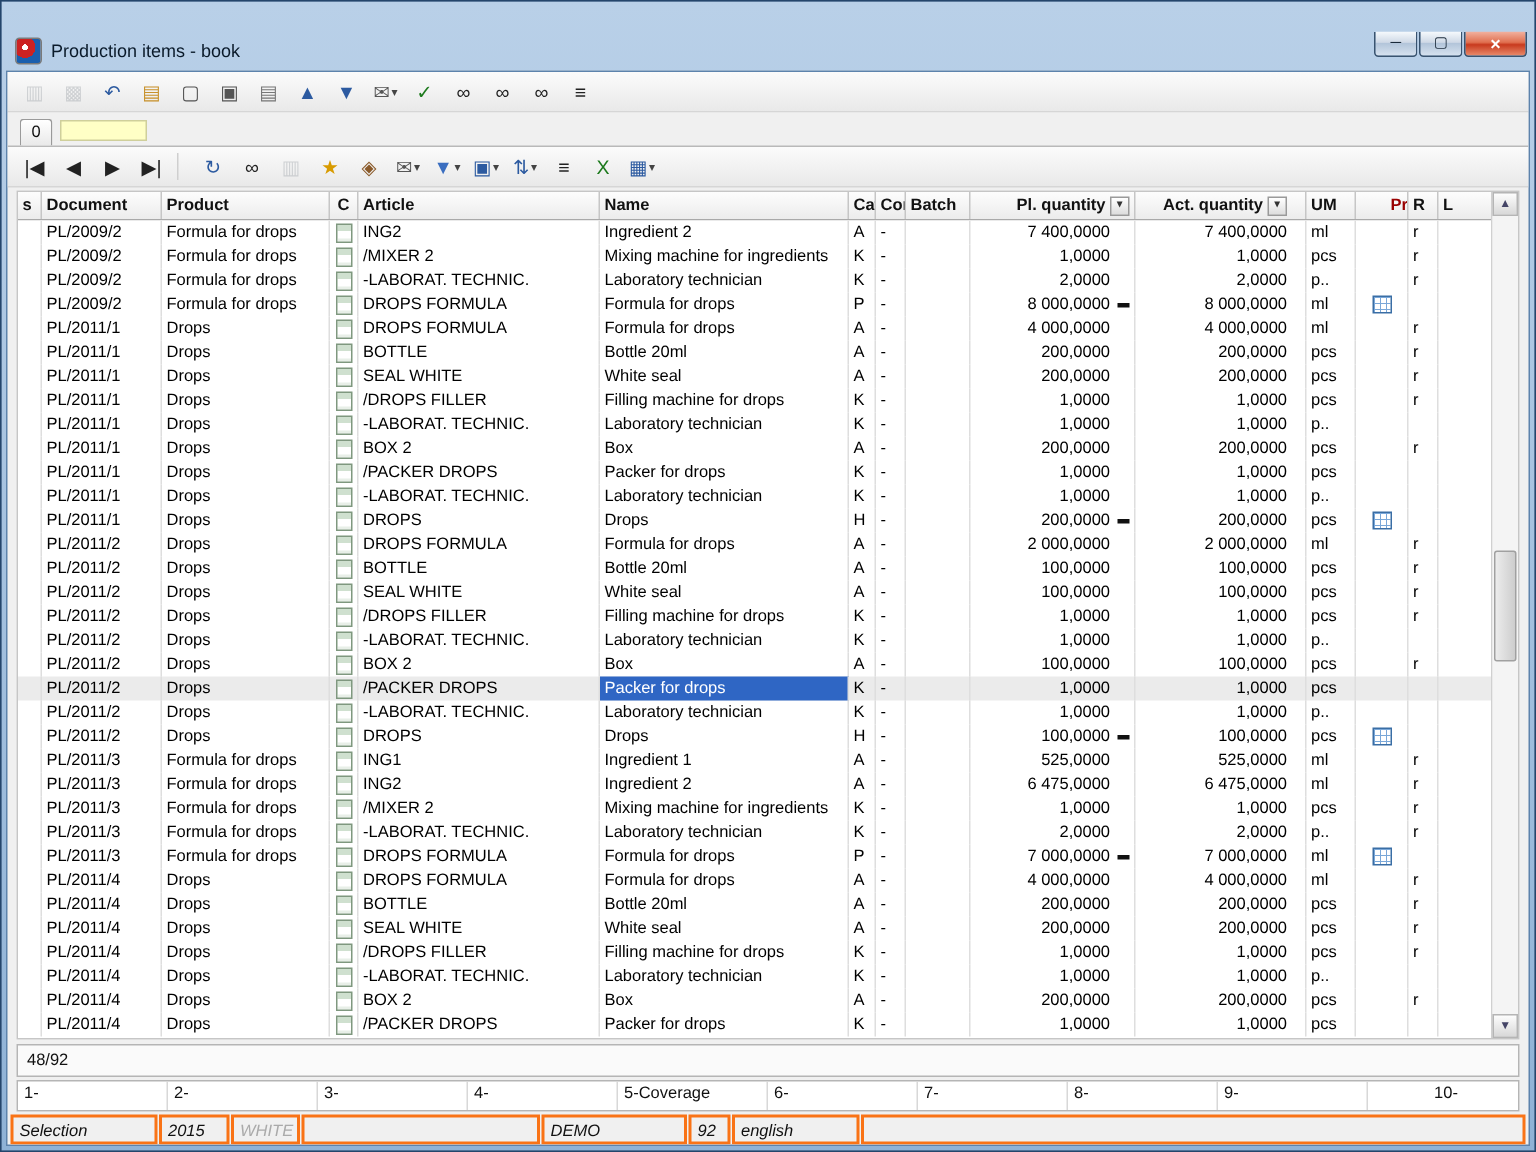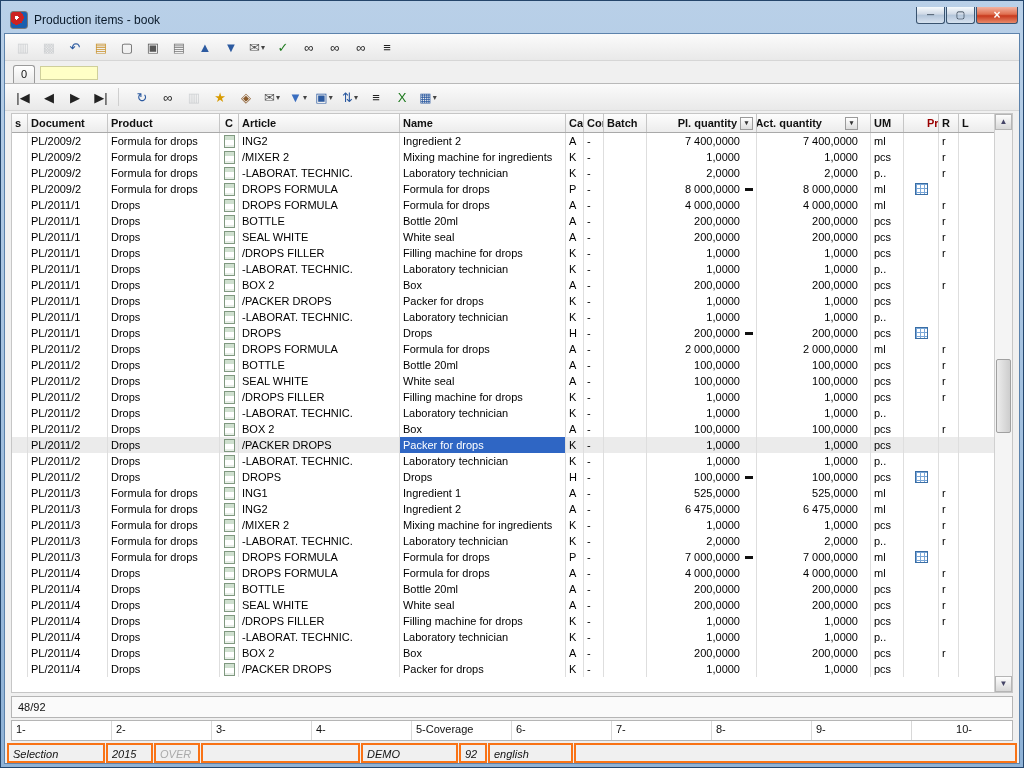--- a/index.html
+++ b/index.html
@@ -1,20 +1,20 @@
 <!DOCTYPE html>
 <html><head>
 <meta charset="utf-8">
 <style>
   html,body{margin:0;padding:0;}
   body{width:1024px;height:768px;overflow:hidden;font-family:"Liberation Sans",sans-serif;background:#6b8cb0;}
   .window{width:1024px;height:768px;box-sizing:border-box;border:1px solid #24456b;
           background:linear-gradient(#b9d0e8,#8fb2d6);display:flex;flex-direction:column;padding:0 3px 3px 3px;}
   
-  .titlebar{height:26px;display:flex;align-items:center;gap:6px;padding:6px 2px 0 6px;flex:none;}
+  .titlebar{height:26px;display:flex;align-items:center;gap:6px;padding:20px 2px 0 6px;flex:none;}
   .appicon{width:16px;height:16px;flex:none;border:1px solid #7a7a7a;border-radius:3px;
            background:radial-gradient(circle at 35% 35%, #ffffff 0 2px, #cc2222 2px 7px, #1a5fae 7px);}
   .title{font-size:12px;color:#0a1a2a;white-space:nowrap;}
   .seltext{font-size:12px;color:#0a1a2a;margin-left:62px;white-space:nowrap;}
   .winbtns{margin-left:auto;display:flex;gap:1px;align-self:flex-start;}
   .winbtn{width:29px;height:17px;box-sizing:border-box;border:1px solid #39536f;border-top:none;border-radius:0 0 3px 3px;
           background:linear-gradient(#f6fafd,#cfd9e6 45%,#b3c5da 50%,#d6e2ef);display:flex;align-items:center;justify-content:center;
           font-size:10px;color:#1a2a3a;line-height:10px;}
   .winbtn.close{width:42px;background:linear-gradient(#f2b2a0,#e07050 45%,#c83a1e 55%,#e88a6a);color:#fff;font-weight:bold;font-size:12px;}
   
@@ -41,21 +41,21 @@
   .sortbtn{width:11px;height:11px;flex:none;border:1px solid #9a9a9a;background:linear-gradient(#ffffff,#dddddd);
            font-size:7px;line-height:9px;text-align:center;color:#333;margin-left:3px;}
   .gbody{flex:1;overflow:hidden;background:#fff;}
   .grow{display:flex;height:16px;font-size:11px;color:#000;}
   .grow.sel{background:#ebebeb;}
   .gcell{padding:0 3px;border-right:1px solid #dedede;box-sizing:border-box;overflow:hidden;white-space:nowrap;display:flex;align-items:center;flex:none;}
   .gcell.num{justify-content:flex-end;}
   .gcell.selcell{background:#2f66c4;color:#fff;}
   .c-s{width:16px}.c-doc{width:80px}.c-product{width:112px}.c-c{width:19px;justify-content:center;padding:0;}
   .c-article{width:161px}.c-name{width:166px}.c-cat{width:18px}.c-cor{width:20px}.c-batch{width:43px}
-  .c-pl{width:110px}.c-act{width:114px;padding-right:12px;gap:20px;}.c-um{width:33px}.c-prod{width:35px;justify-content:center;}.c-r{width:20px}
+  .c-pl{width:110px}.c-act{width:114px;padding-right:12px;}.c-um{width:33px}.c-prod{width:35px;justify-content:center;}.c-r{width:20px}
   .c-l{flex:1;border-right:none;}
   .markslot{width:13px;display:flex;justify-content:flex-end;align-items:center;flex:none;}
   .qmark{width:8px;height:3px;background:#111;}
   .doc-ico{width:11px;height:13px;box-sizing:border-box;border:1px solid #7f987f;
            background:linear-gradient(#cfe0cf 0 4px,#ffffff 4px);box-shadow:inset 0 -2px 0 #e8efe8;}
   .prod-ico{width:13px;height:12px;box-sizing:border-box;border:1px solid #3a6ea5;background-color:#fff;
             background-image:linear-gradient(to right,#7aa7d8 1px,transparent 1px),linear-gradient(to bottom,#7aa7d8 1px,transparent 1px);
             background-size:4px 4px;}
   
   .vscroll{width:17px;flex:none;background:#f2f2f2;border-left:1px solid #d0d0d0;display:flex;flex-direction:column;}
@@ -1039,21 +1039,21 @@
         <div class="flabel">5-Coverage</div>
         <div class="flabel">6-</div>
         <div class="flabel">7-</div>
         <div class="flabel">8-</div>
         <div class="flabel">9-</div>
         <div class="flabel">10-</div>
       </div>
     <div class="fstatus" id="fstatus">
         <div class="fcell" style="width: 98px;">Selection</div>
         <div class="fcell" style="width: 47px;">2015</div>
-        <div class="fcell muted" style="width: 46px;">OVER</div>
+        <div class="fcell muted" style="width: 46px;">WHITE</div>
         <div class="fcell" style="width: 159px;"></div>
         <div class="fcell" style="width: 97px;">DEMO</div>
         <div class="fcell" style="width: 28px;">92</div>
         <div class="fcell" style="width: 85px;">english</div>
         <div class="fcell" style="flex: 1 1 0%;"></div>
       </div>
   </div>
 </div>
 
 </body></html>

